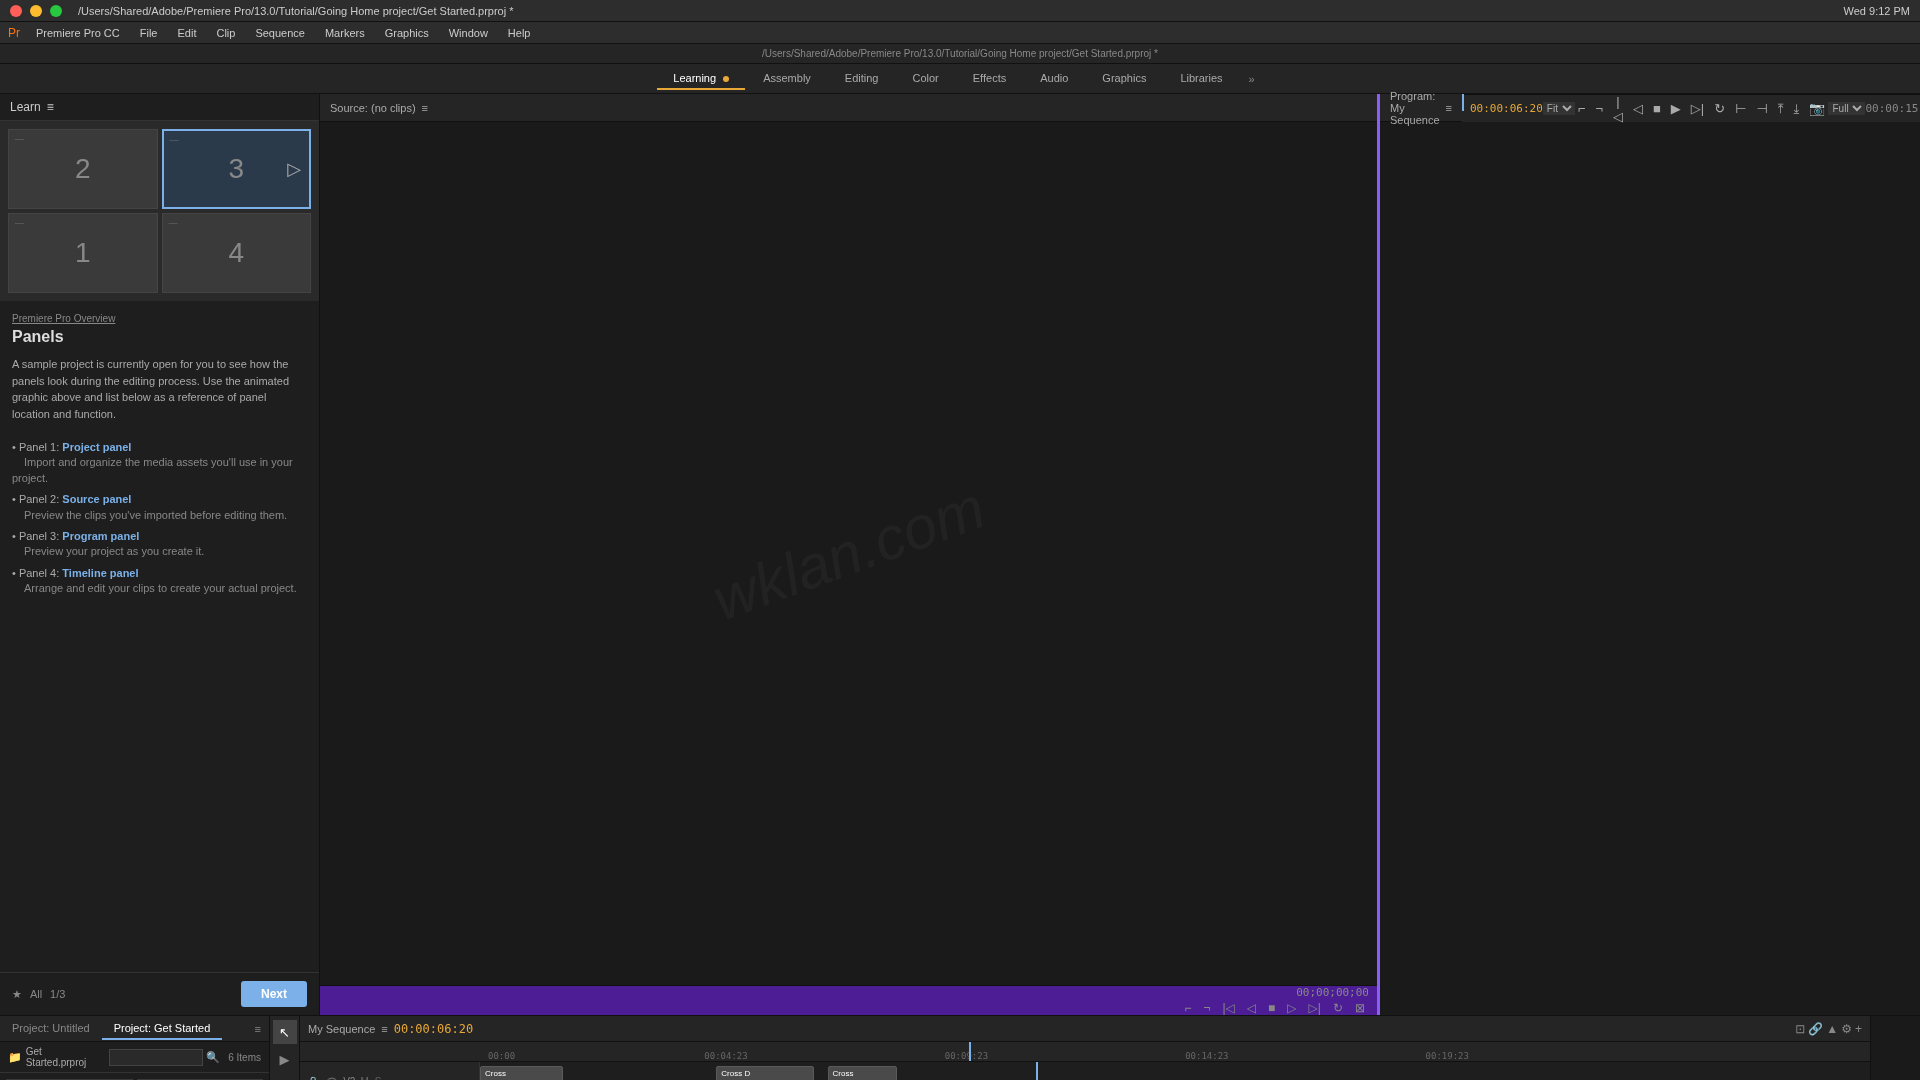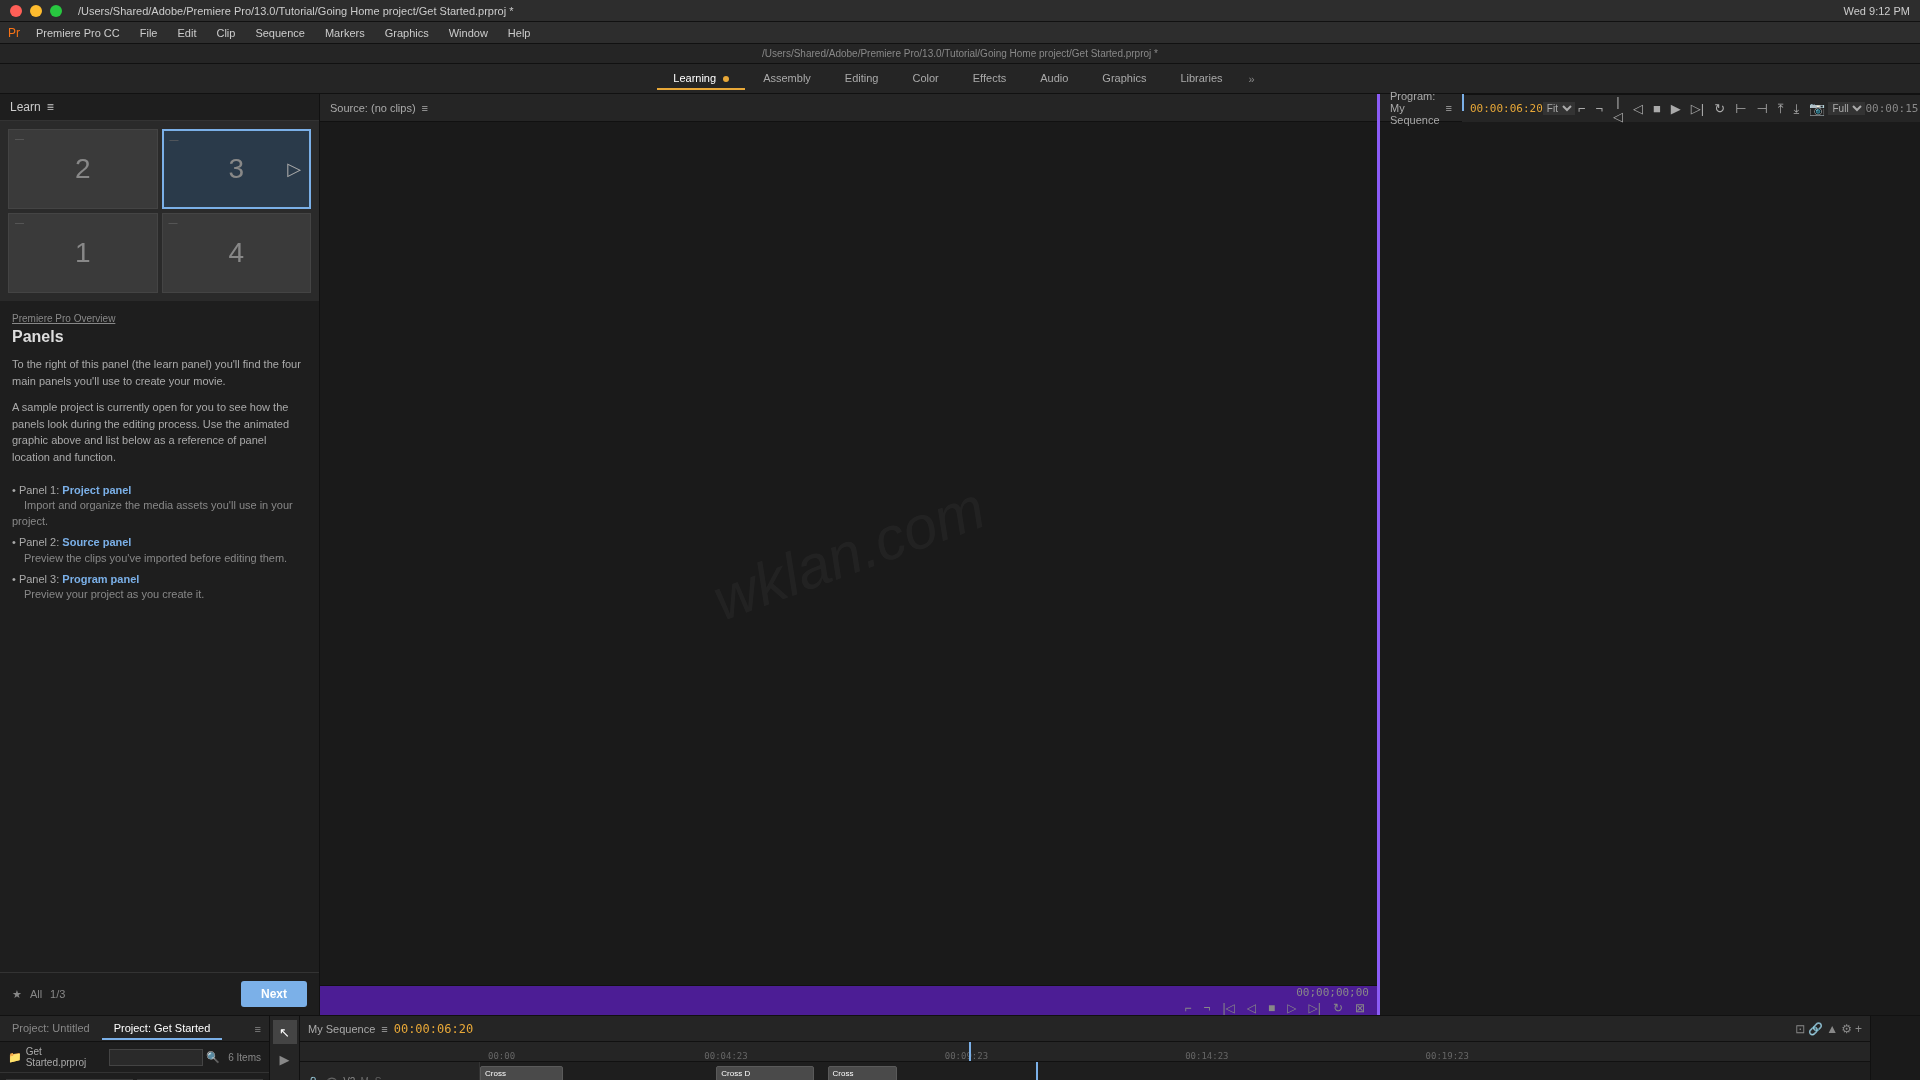--- a/index.html
+++ b/index.html
@@ -570,26 +570,26 @@
         <span>1</span>
       </div>
       <div class="panel-thumb">
         <span class="corner-label">—</span>
         <span>4</span>
       </div>
     </div>
     <div class="learn-content">
       <div class="learn-subtitle">Premiere Pro Overview</div>
       <div class="learn-title">Panels</div>
-      <div class="learn-text">To the right of this panel (the learn panel) you'll find the four main panels you'll use to create your movie.</div>
       <div class="learn-text">A sample project is currently open for you to see how the panels look during the editing process. Use the animated graphic above and list below as a reference of panel location and function.</div>
       <div class="panel-list">
         <div class="panel-list-item">• Panel 1: <strong>Project panel</strong><br><span style="margin-left:12px;color:#888;">Import and organize the media assets you'll use in your project.</span></div>
         <div class="panel-list-item">• Panel 2: <strong>Source panel</strong><br><span style="margin-left:12px;color:#888;">Preview the clips you've imported before editing them.</span></div>
         <div class="panel-list-item">• Panel 3: <strong>Program panel</strong><br><span style="margin-left:12px;color:#888;">Preview your project as you create it.</span></div>
+        <div class="panel-list-item">• Panel 4: <strong>Timeline panel</strong><br><span style="margin-left:12px;color:#888;">Arrange and edit your clips to create your actual project.</span></div>
       </div>
     </div>
     <div class="learn-footer">
       <div class="learn-footer-left">
         <span>★</span>
         <span>All</span>
         <span>1/3</span>
       </div>
       <button class="next-btn">Next</button>
     </div>

